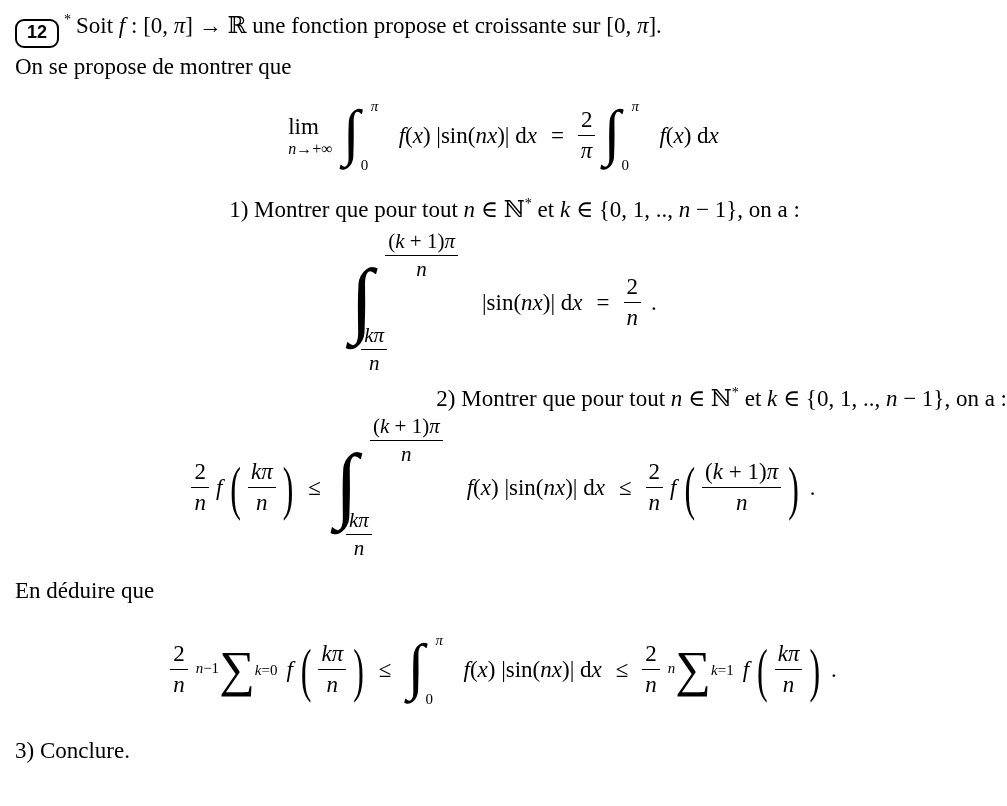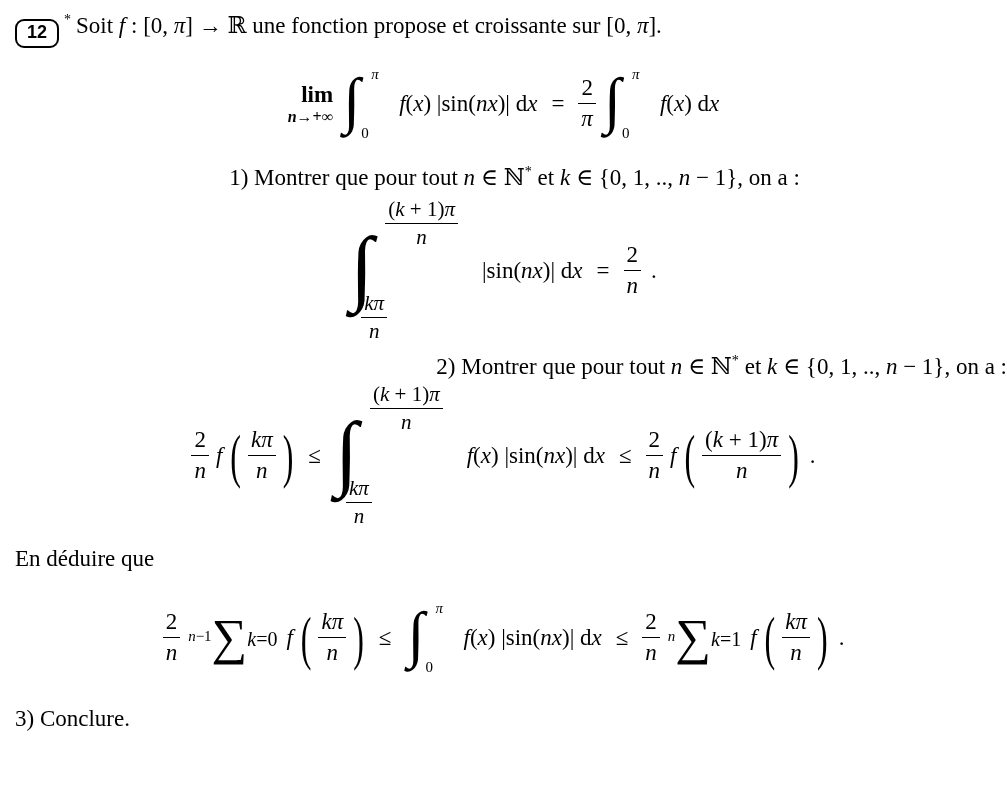--- a/index.html
+++ b/index.html
@@ -31,53 +31,54 @@
   #f1 { margin: 14px 0 0; min-height: 84px; }
   #f2 { margin: 6px 0 0; }
   #f3 { margin: 2px 0 0; }
   #f4 { margin: 10px 0 0; min-height: 112px; }
 
   .frac { display: inline-block; text-align: center; vertical-align: middle; line-height: 1.2; }
   .frac .fn { display: block; border-bottom: 1.5px solid #000; padding: 0 3px 1px; }
   .frac .fd { display: block; padding: 1px 3px 0; }
   .bfrac { font-size: 21px; }
 
-  .limstack { display: inline-flex; flex-direction: column; align-items: flex-end; line-height: 1; margin-right: 2px; font-weight: bold; }
+  .limstack { display: inline-flex; flex-direction: column; align-items: flex-start; line-height: 1; margin-right: 2px; }
   .limstack .lt { font-size: 23px; }
   .limstack .lb { font-size: 16px; margin-top: 3px; }
 
   
   .intS { position: relative; display: inline-block; width: 52px; height: 70px; vertical-align: middle; }
   .intS .g { position: absolute; left: 2px; top: -4px; font-size: 62px; line-height: 70px; }
   .intS .sup { position: absolute; left: 30px; top: -3px; font-size: 15px; }
   .intS .sub { position: absolute; left: 20px; bottom: -3px; font-size: 15px; }
 
   
   .intB { display: inline-flex; align-items: center; vertical-align: middle; margin-right: 18px; }
   .intB .g { font-size: 84px; line-height: 0.9; transform: translateY(-4px); }
   .intB .lims { height: 148px; display: flex; flex-direction: column; justify-content: space-between; }
   .intB .ltop { margin-left: 12px; }
   .intB .lbot { position: relative; left: -12px; }
 
   .sumop { display: inline-flex; flex-direction: row; align-items: center; line-height: 1; vertical-align: middle; margin: 0 2px; }
   .sumop .st { font-size: 15px; margin-bottom: 2px; }
   .sumop .sg { font-size: 50px; line-height: 0.85; }
-  .sumop .sb { font-size: 20px; margin-top: 2px; }
+  .sumop .sb { font-size: 15px; margin-top: 2px; }
 
   .bp { display: inline-block; font-size: 32px; line-height: 1; transform: scaleY(1.85); vertical-align: middle; margin: 0 1px; }
   .rel { margin: 0 8px; }
   .period { margin-left: 4px; }
   .fvar { margin: 0 1px; }
 </style>
 </head>
 <body>
 
 <div>
 
   <div class="l1"><span class="exbox"><span data-bind="exercise.number">12</span></span><span class="exstar" data-bind="exercise.star">*</span><span data-bind-tokens="intro.line1"><span>Soit </span><span class="it">f</span><span> : [0, </span><span class="it">π</span><span>] → ℝ une fonction propose et croissante sur [0, </span><span class="it">π</span><span>].</span></span></div>
+  <div class="l2" data-bind="intro.line2">On se propose de montrer que</div>
 
   <div class="formula" id="f1">
     <span class="limstack">
       <span class="lt" data-bind="formula1.lim_top">lim</span>
       <span class="lb" data-bind-tokens="formula1.lim_sub"><span class="it">n</span><span>→+∞</span></span>
     </span>
     <span class="intS">
       <span class="g" data-bind="symbols.integral">∫</span>
       <span class="sup it" data-bind="formula1.int_sup">π</span>
       <span class="sub" data-bind="formula1.int_sub">0</span>

